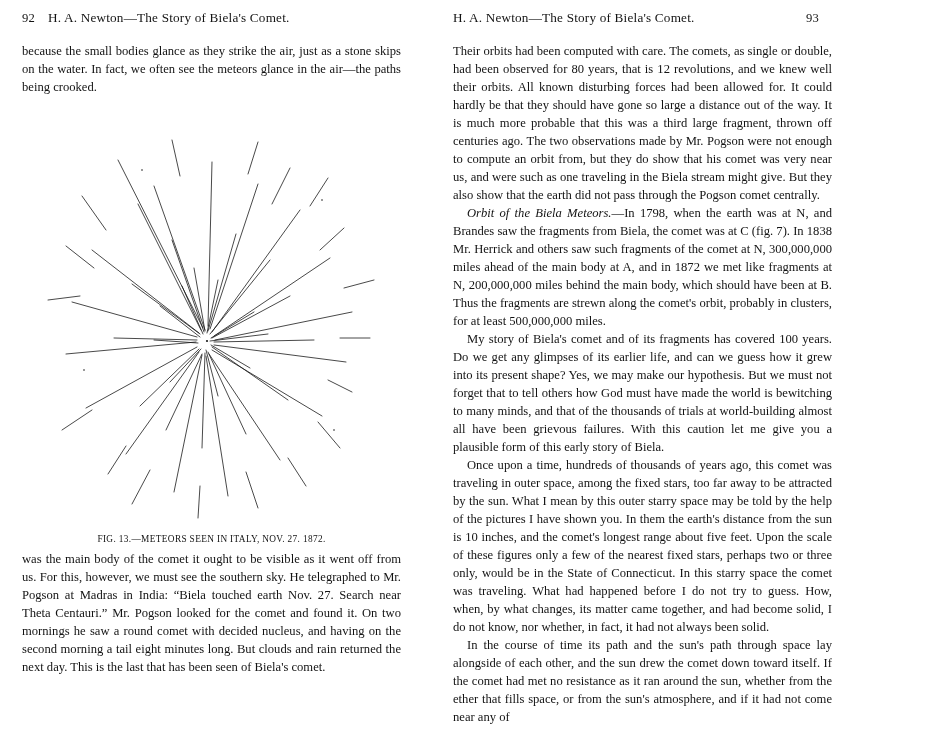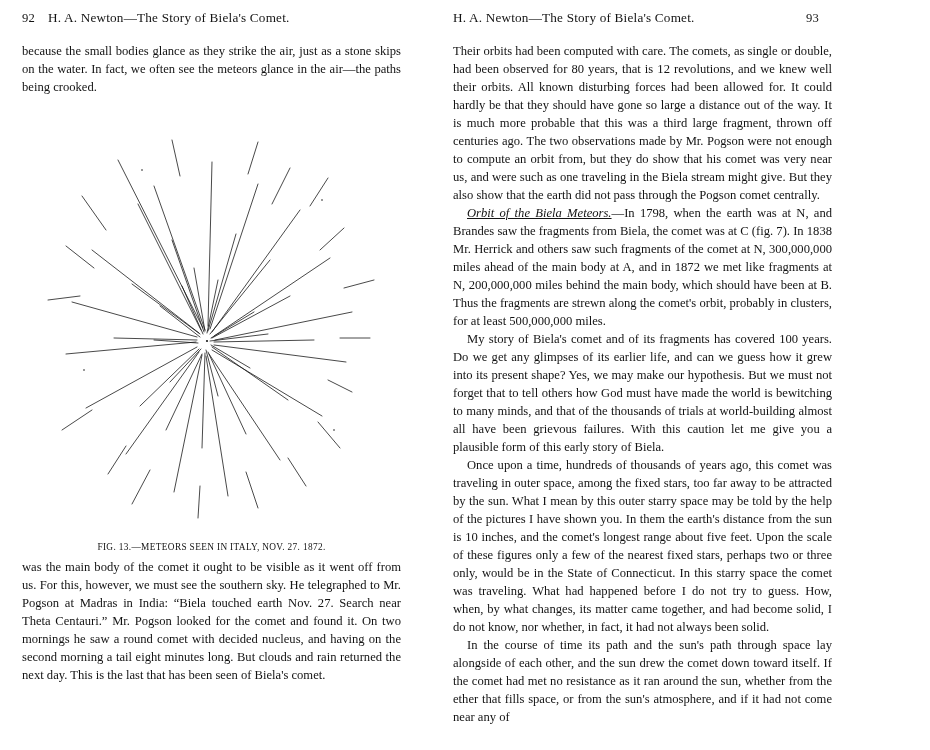--- a/index.html
+++ b/index.html
@@ -62,31 +62,31 @@
     line-height: 18px;
     text-align: justify;
     text-justify: inter-word;
     hyphens: none;
   }
   .body-text p {
     margin: 0;
     text-indent: 14px;
   }
   .body-text p.noindent { text-indent: 0; }
-  .it { font-style: italic; text-decoration: underline; }
+  .it { font-style: italic; }
 
   .figure-block {
     margin: 4px 0 6px 0;
     text-align: center;
   }
   .figure-caption {
     font-size: 9.3px;
     letter-spacing: 0.35px;
     text-align: center;
-    margin-top: 12px;
+    margin-top: 4px;
     font-variant: small-caps;
     white-space: nowrap;
   }
   .figure-caption .figno { font-variant: normal; }
   svg.starburst {
     display: block;
     margin: 0 auto;
   }
 </style>
 </head>

